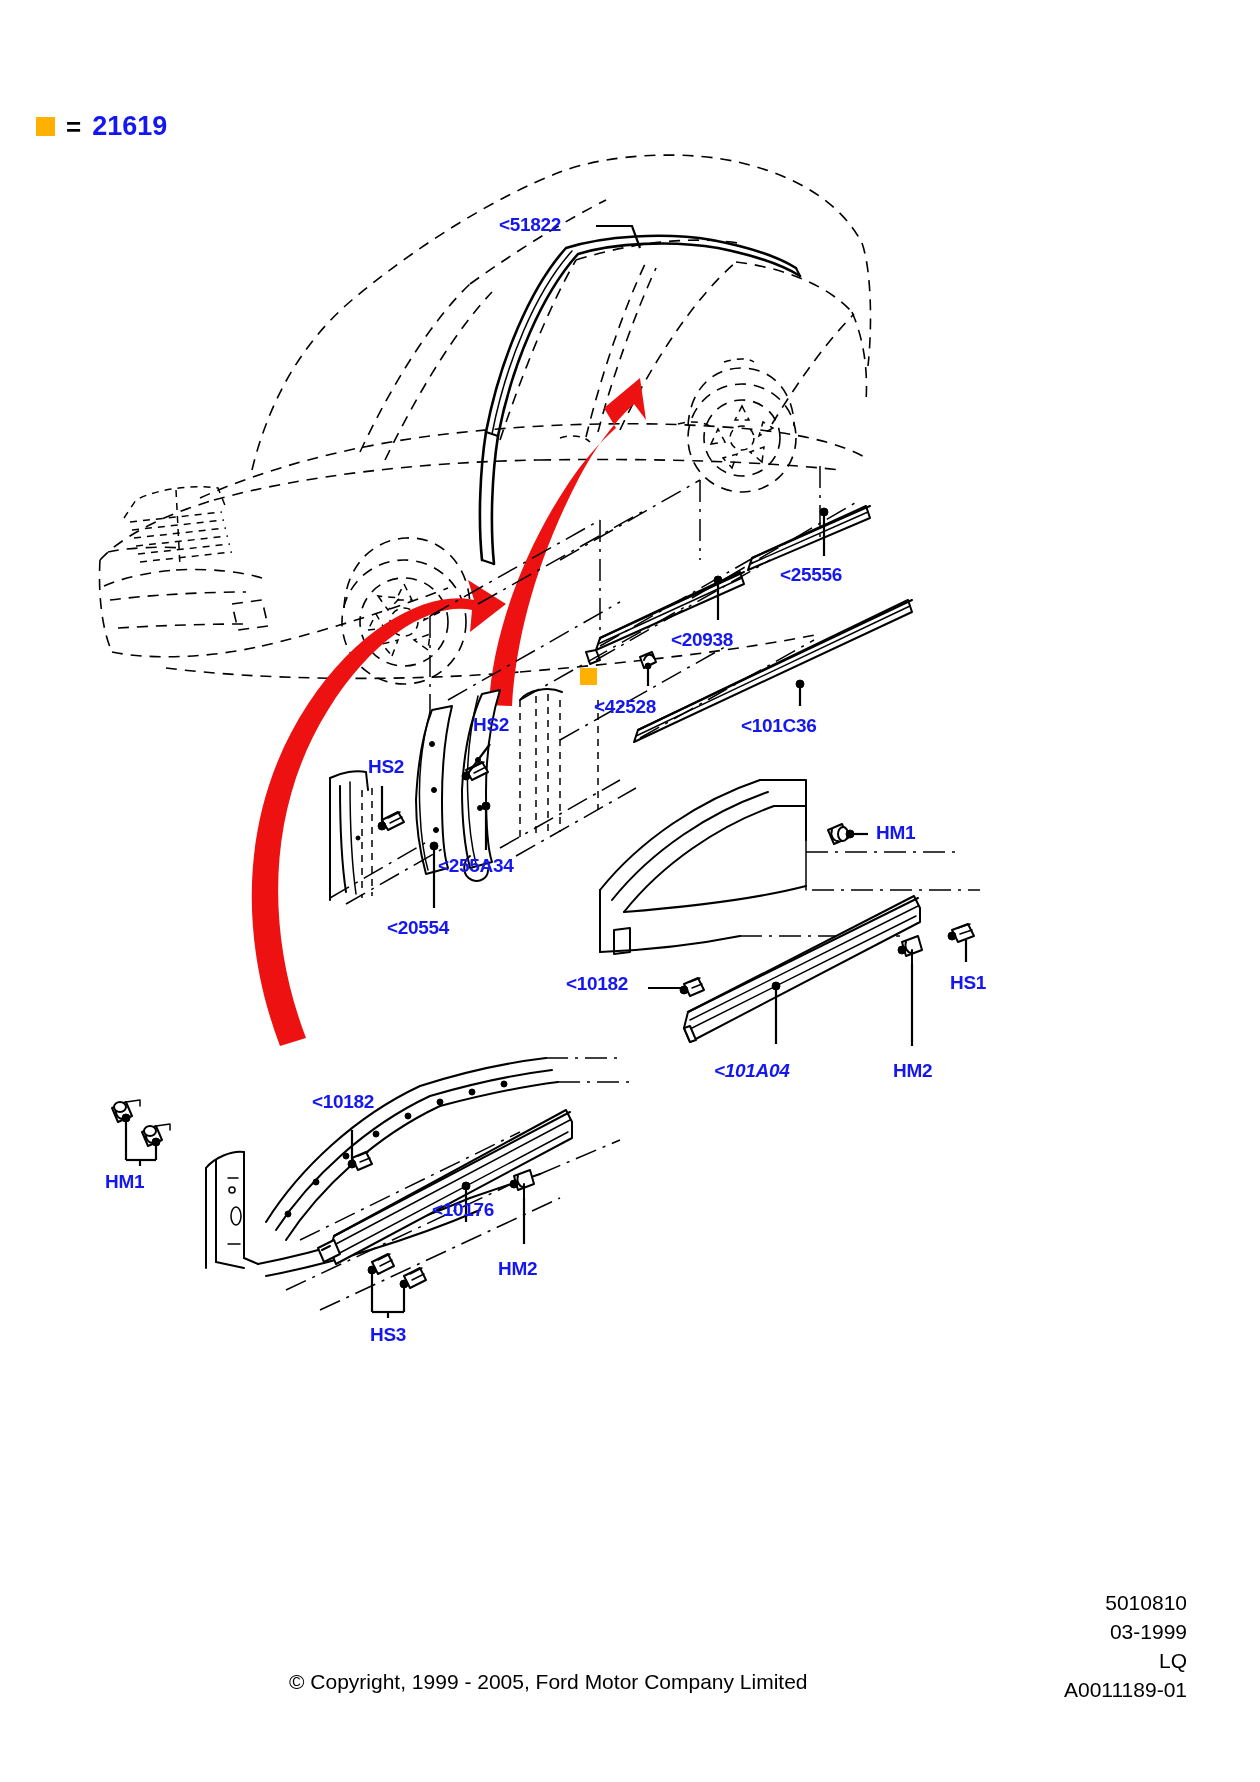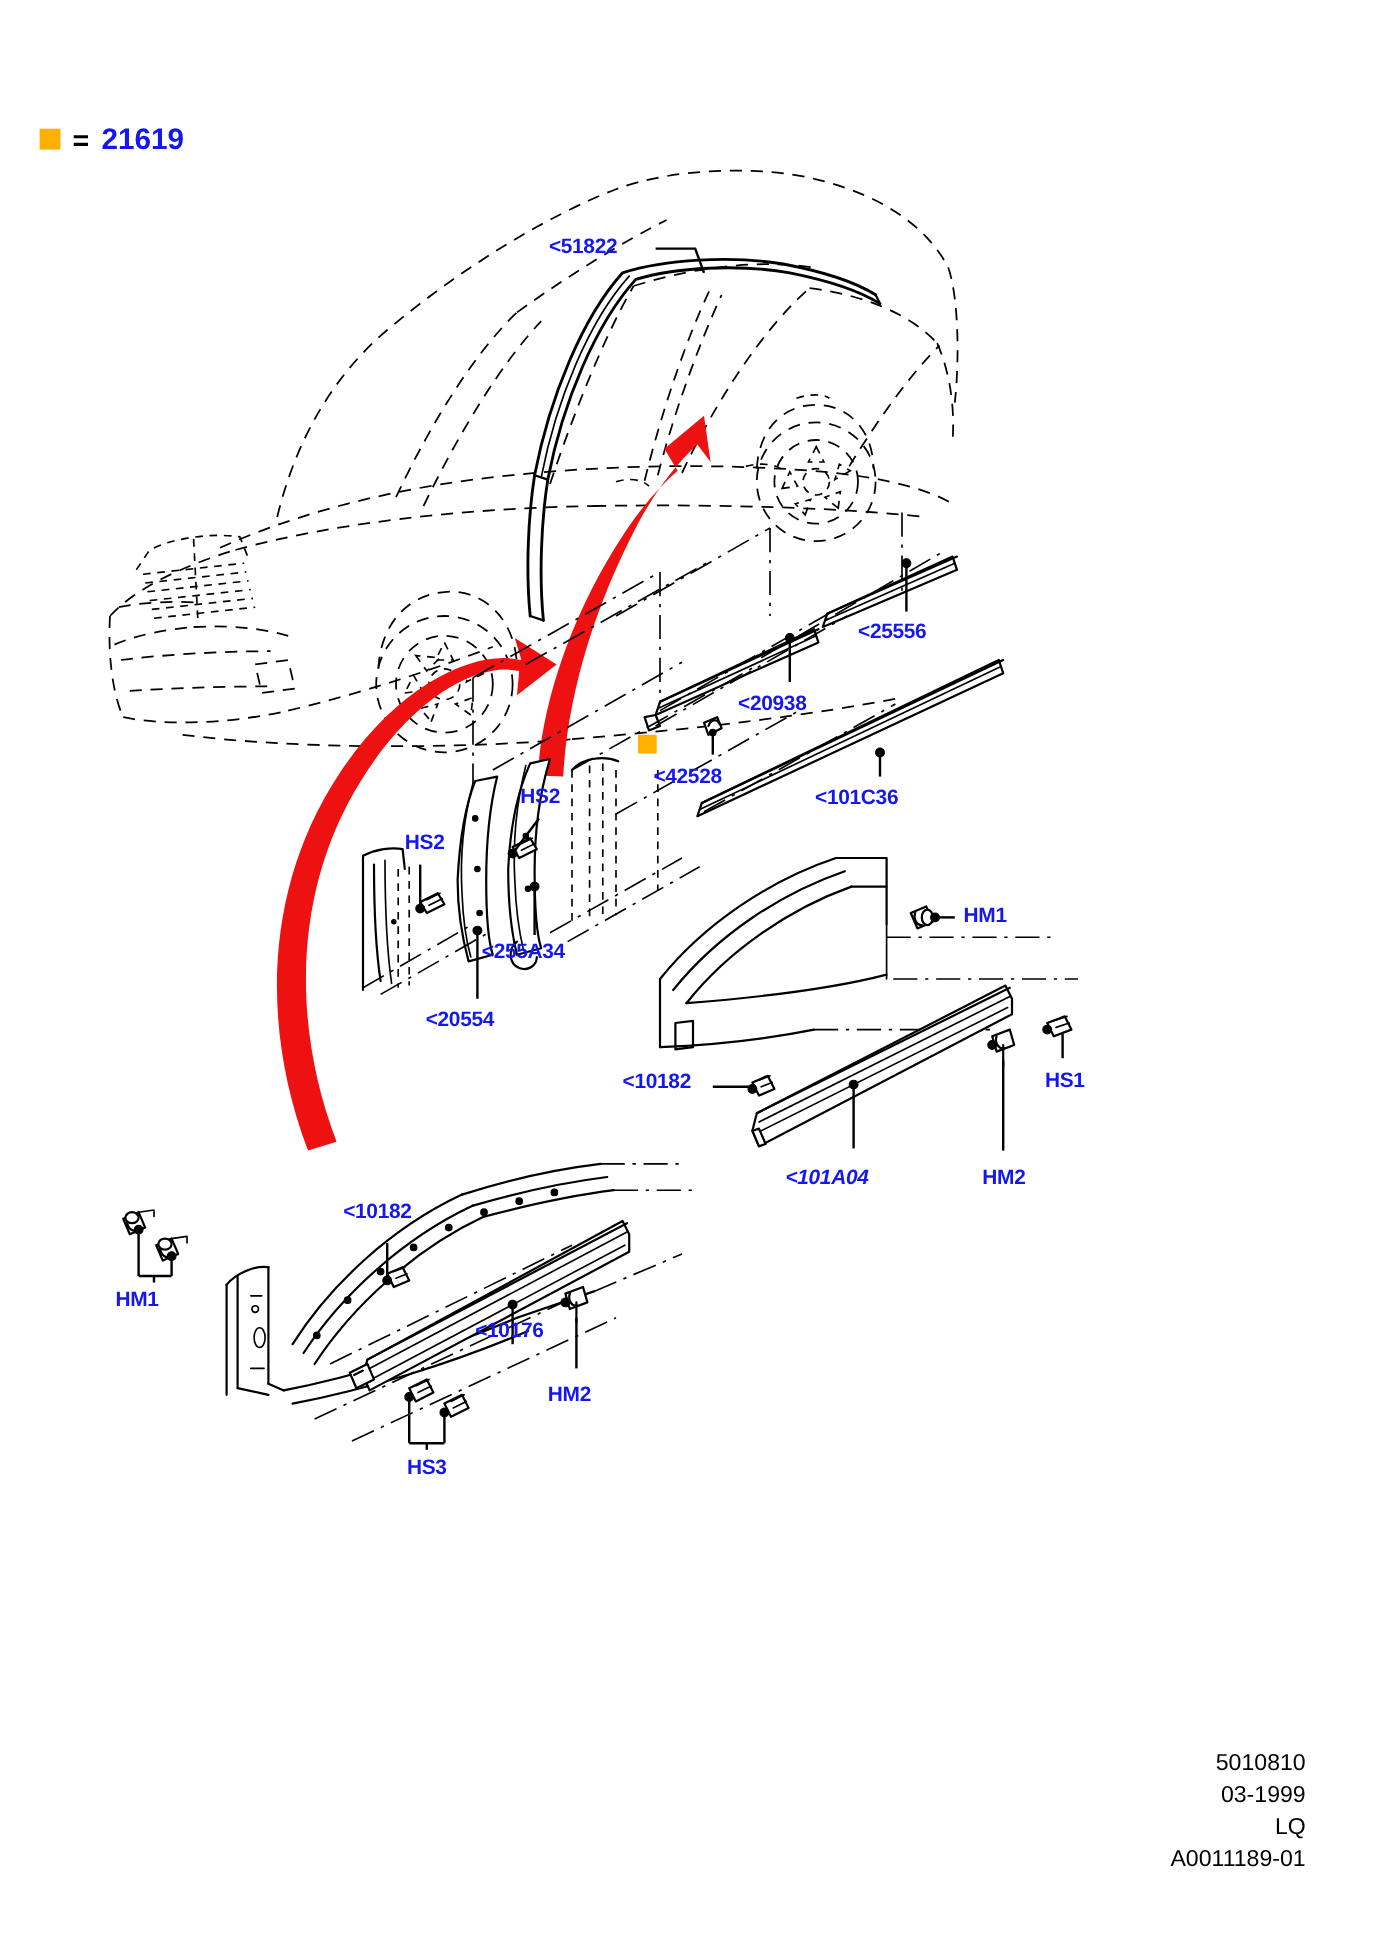--- a/index.html
+++ b/index.html
@@ -530,20 +530,21 @@
   <div class="lbl" style="left:950px; top:973px;">HS1</div>
   <div class="lbl" style="left:566px; top:974px;">&lt;10182</div>
   <div class="lbl" style="left:714px; top:1061px;font-style:italic;">&lt;101A04</div>
   <div class="lbl" style="left:893px; top:1061px;">HM2</div>
   <div class="lbl" style="left:312px; top:1092px;">&lt;10182</div>
   <div class="lbl" style="left:105px; top:1172px;">HM1</div>
   <div class="lbl" style="left:404px; top:1200px;margin-left:28px;">&lt;10176</div>
   <div class="lbl" style="left:498px; top:1259px;">HM2</div>
   <div class="lbl" style="left:370px; top:1325px;">HS3</div>
 
+  <div class="footer-copy">© Copyright, 1999 - 2005, Ford Motor Company Limited</div>
   <div class="doccodes">
     <div>5010810</div>
     <div>03-1999</div>
     <div>LQ</div>
     <div>A0011189-01</div>
   </div>
 
 </div>
 
 </body></html>

